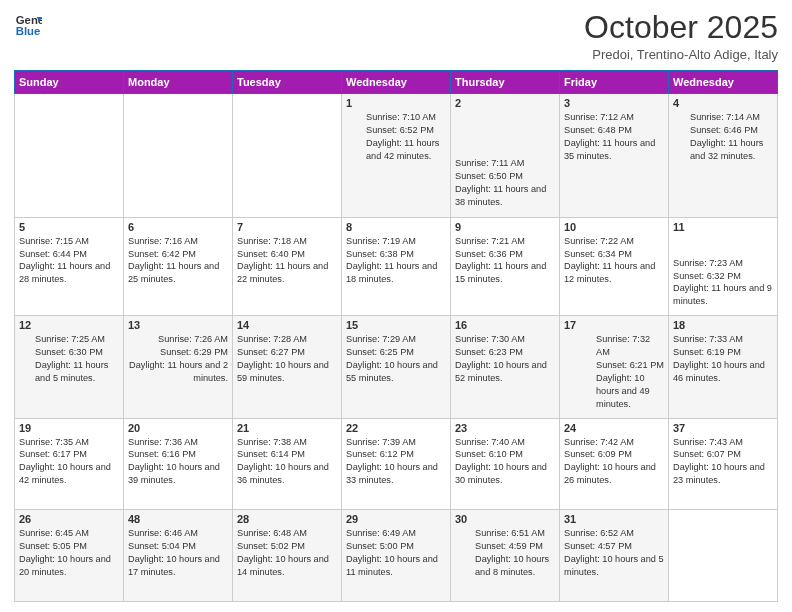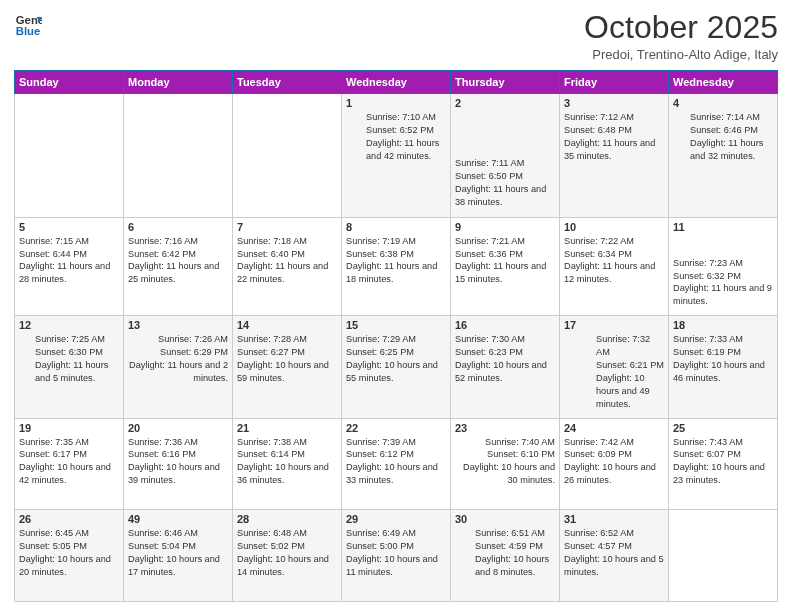--- a/index.html
+++ b/index.html
@@ -260,46 +260,46 @@
 Daylight: 10 hours and 36 minutes.</div>
           </td>
           <td>
             <span class="day-number">22</span>
             <div class="cell-text" style="white-space: pre-line;">Sunrise: 7:39 AM
 Sunset: 6:12 PM
 Daylight: 10 hours and 33 minutes.</div>
           </td>
           <td>
             <span class="day-number">23</span>
-            <div class="cell-text" style="white-space: pre-line; text-align: right;">Sunrise: 7:40 AM
+            <div class="cell-text" style="white-space: pre-line;">Sunrise: 7:40 AM
 Sunset: 6:10 PM
 Daylight: 10 hours and 30 minutes.</div>
           </td>
           <td>
             <span class="day-number">24</span>
             <div class="cell-text" style="white-space: pre-line;">Sunrise: 7:42 AM
 Sunset: 6:09 PM
 Daylight: 10 hours and 26 minutes.</div>
           </td>
           <td>
-            <span class="day-number">25</span>
+            <span class="day-number">37</span>
             <div class="cell-text" style="white-space: pre-line;">Sunrise: 7:43 AM
 Sunset: 6:07 PM
 Daylight: 10 hours and 23 minutes.</div>
           </td>
         </tr>
         <tr>
           <td>
             <span class="day-number">26</span>
             <div class="cell-text" style="white-space: pre-line;">Sunrise: 6:45 AM
 Sunset: 5:05 PM
 Daylight: 10 hours and 20 minutes.</div>
           </td>
           <td>
-            <span class="day-number">49</span>
+            <span class="day-number">48</span>
             <div class="cell-text" style="white-space: pre-line;">Sunrise: 6:46 AM
 Sunset: 5:04 PM
 Daylight: 10 hours and 17 minutes.</div>
           </td>
           <td>
             <span class="day-number">28</span>
             <div class="cell-text" style="white-space: pre-line;">Sunrise: 6:48 AM
 Sunset: 5:02 PM
 Daylight: 10 hours and 14 minutes.</div>
           </td>

